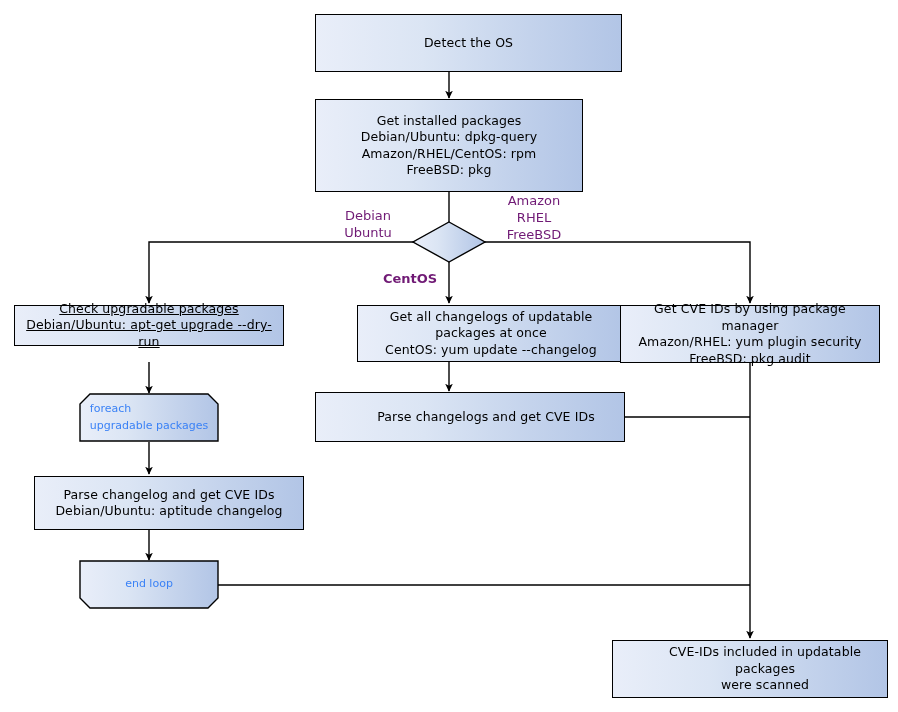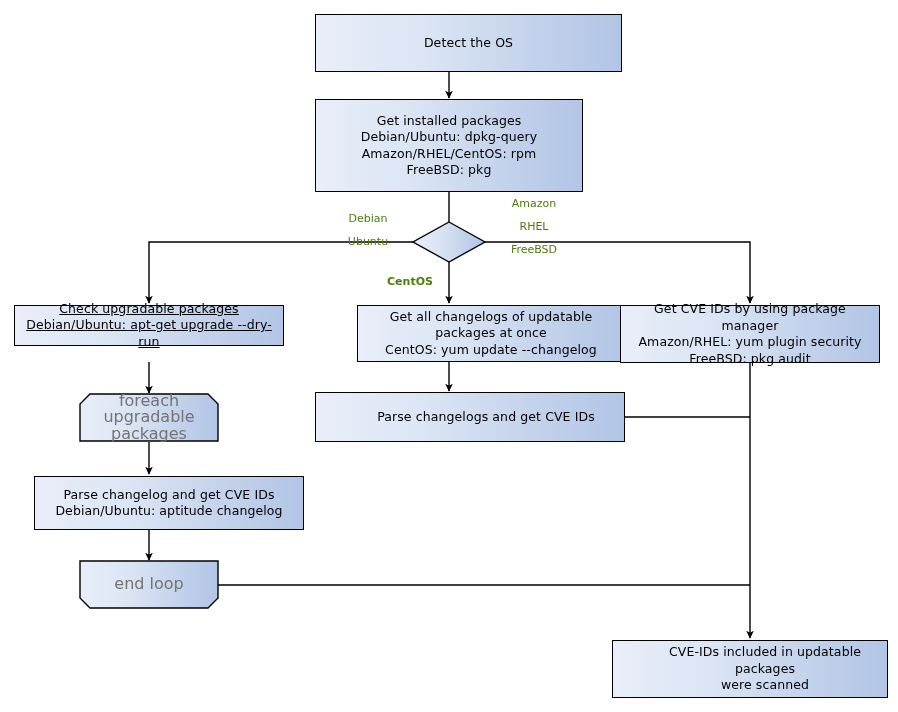--- a/index.html
+++ b/index.html
@@ -43,31 +43,30 @@
   .rect {
     border: 1.4px solid #000000;
     background: linear-gradient(to right, #e9eef9 0%, #dbe5f4 35%, #c4d3ec 70%, #b2c5e6 100%);
   }
   
   .shape-text {
     position: absolute;
     display: flex;
     align-items: center;
     justify-content: center;
-    text-align: center;
-    font-size: 16px;
+    font-size: 11px;
     line-height: 16.5px;
-    color: #737373;
+    color: #3b82f6;
     z-index: 4;
   }
   .edge-label {
     position: absolute;
-    font-size: 11px;
-    line-height: 23px;
-    color: #4d7c0f;
+    font-size: 13px;
+    line-height: 17px;
+    color: #701a75;
     white-space: pre-line;
     z-index: 5;
   }
   .el-right { text-align: left; }
   .el-left { text-align: right; }
 </style>
 </head>
 <body>
 
 <svg id="canvas" viewBox="0 0 898 712" xmlns="http://www.w3.org/2000/svg">

